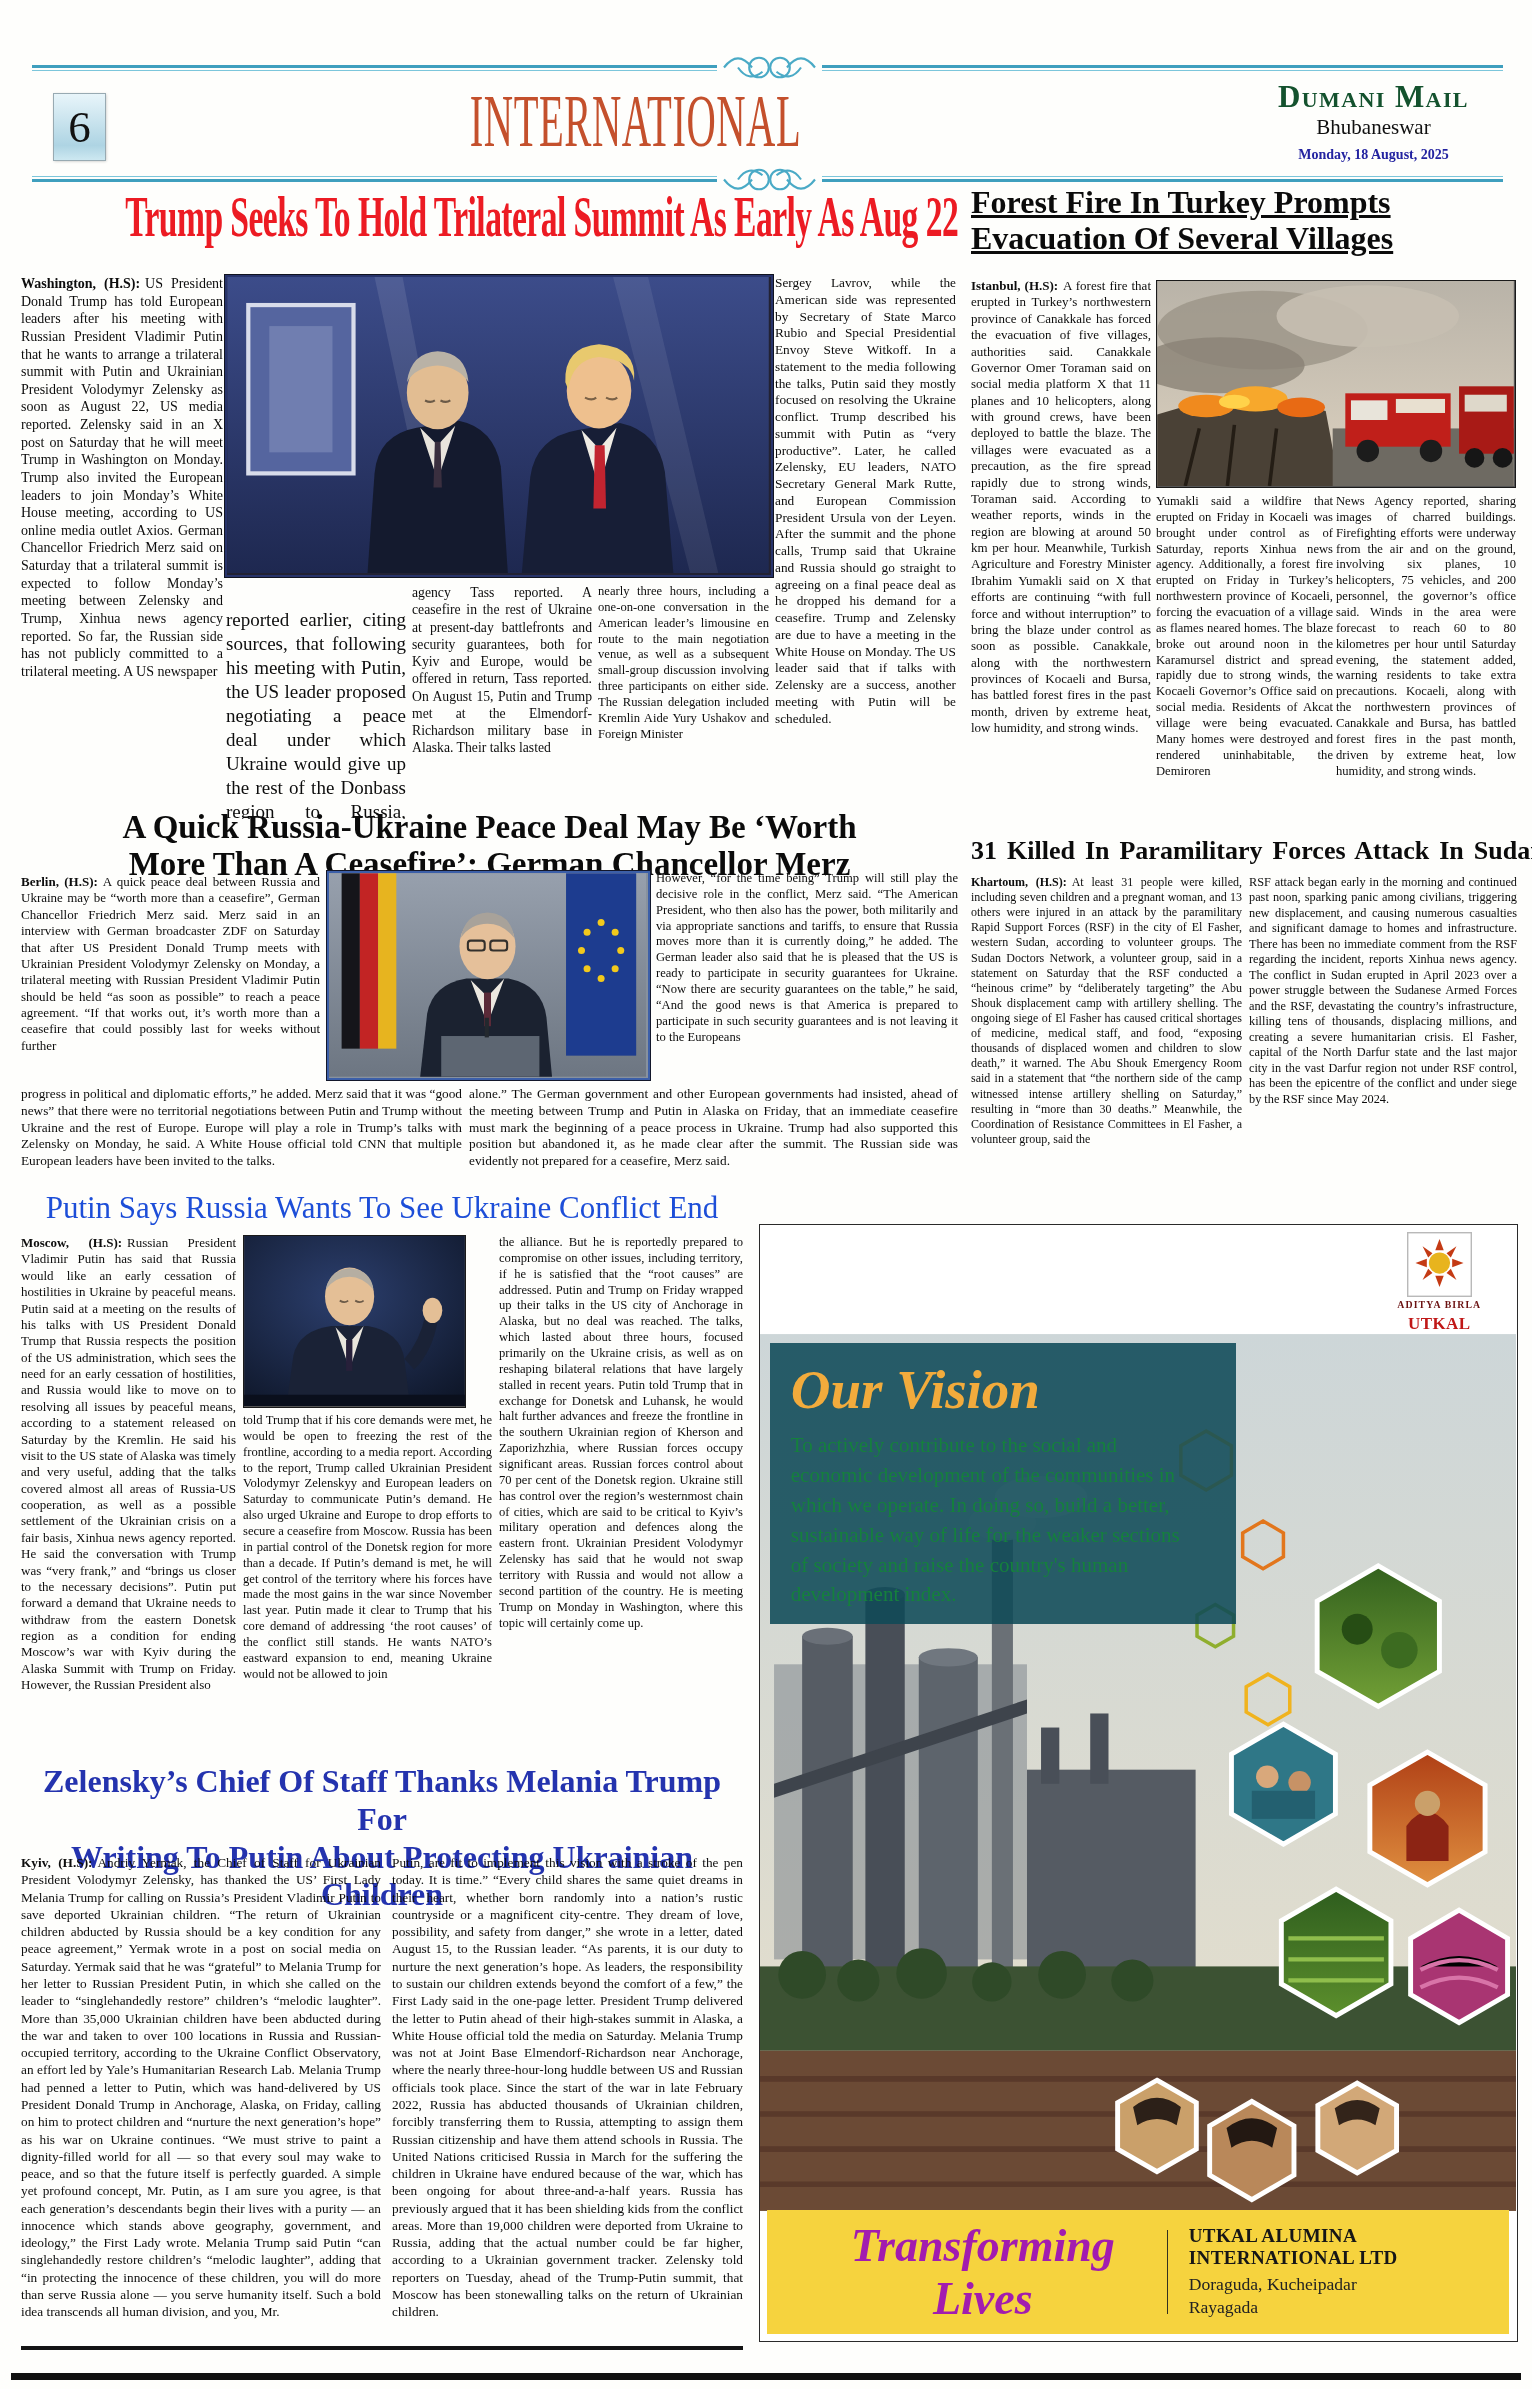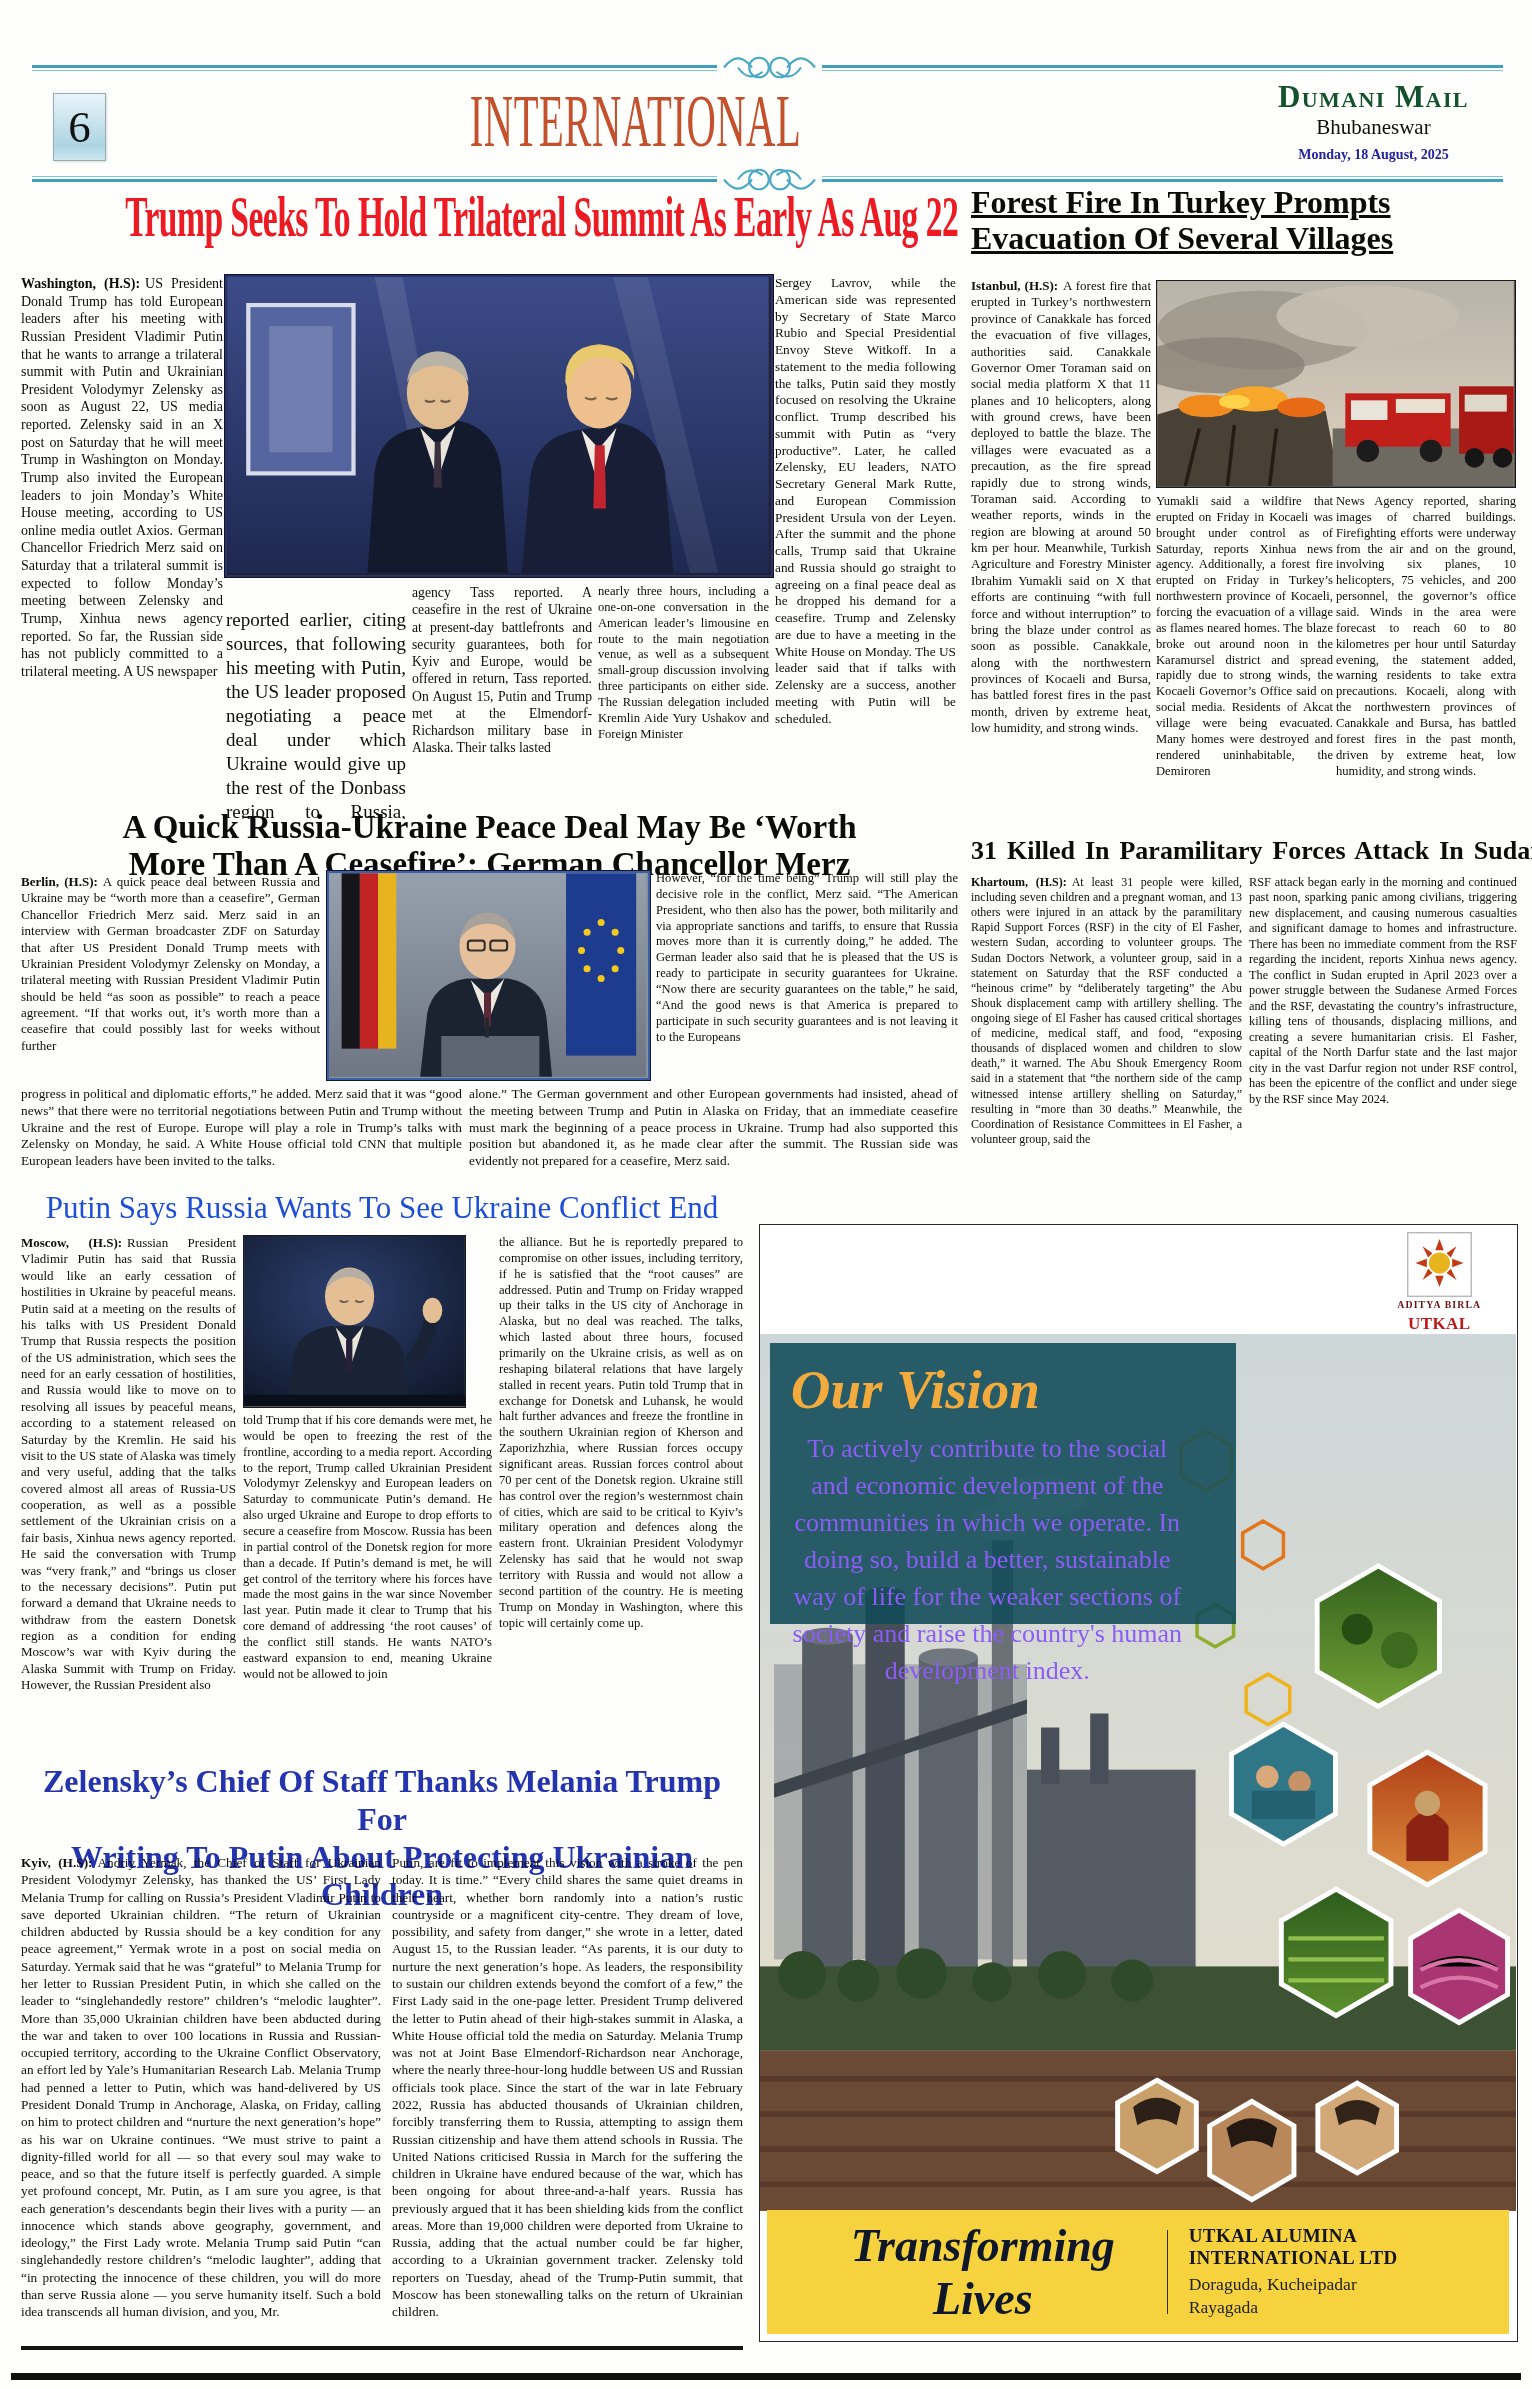--- a/index.html
+++ b/index.html
@@ -23,23 +23,23 @@
   .pdate{font-size:14px;font-weight:bold;color:#2323a0;}
   .pageno{display:flex;align-items:center;justify-content:center;
           background:linear-gradient(180deg,#e8f5fa,#aed4e3 78%,#cde8f1);
           border:0.7px solid #98aab2;box-shadow:1.4px 1.4px 2.8px rgba(0,0,0,.25);
           font-size:45px;color:#111;}
   .photo-frame{border:2.8px solid #27336a;outline:0.7px solid #10131f;background:#223;box-sizing:border-box;}
   .photo-frame-thin{border:1.4px solid #1a1a1a;background:#555;box-sizing:border-box;}
   .adbox{border:1.4px solid #2a2a2a;background:#ffffff;box-sizing:border-box;padding-left:48px;}
   .vision-box{background:rgba(15,74,88,0.88);padding:18px 21px;box-sizing:border-box;}
   .vision-title{font-style:italic;font-weight:bold;color:#f2ab3c;font-size:55px;line-height:1.05;}
-  .vision-text{color:#8b5cf6;font-size:26px;line-height:1.42;margin-top:12.6px;text-align:center;}
+  .vision-text{color:#15803d;font-size:21px;line-height:1.42;margin-top:12.6px;text-align:left;}
   .band{background:#f6d33e;display:flex;align-items:center;}
-  .tagline{font-style:italic;font-weight:bold;color:#0f172a;font-size:46px;}
+  .tagline{font-style:italic;font-weight:bold;color:#a21caf;font-size:46px;}
   .company{font-weight:bold;color:#161616;font-size:19px;letter-spacing:0.4px;}
   .addr{color:#222;font-size:17.6px;line-height:1.3;}
   .brandword{font-weight:bold;color:#c01818;font-size:17px;letter-spacing:0.4px;}
   .brandtop{font-weight:bold;color:#6b1212;font-size:9.8px;letter-spacing:1.1px;}
 </style>
 </head>
 <body>
 
 <div class="page">
 

